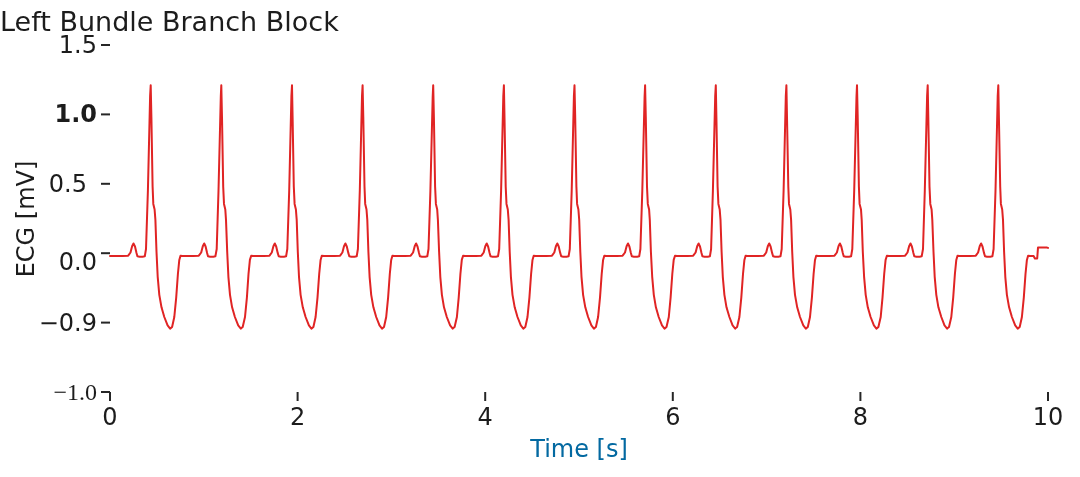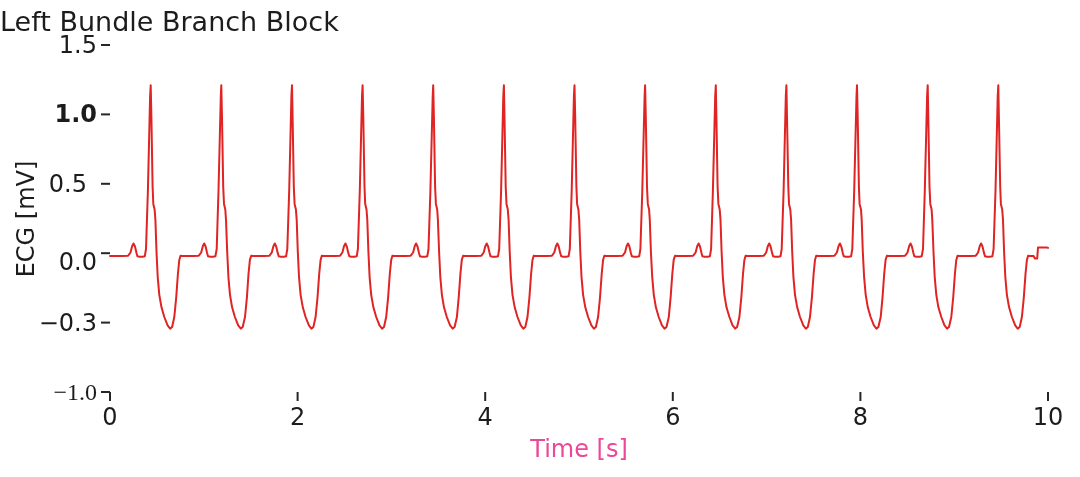--- a/index.html
+++ b/index.html
@@ -7,21 +7,21 @@
     position:relative;width:1080px;height:477px;background:#ffffff;overflow:hidden;
     font-family:"DejaVu Sans","Liberation Sans",sans-serif;color:#1a1a1a;
   }
   .fig svg{position:absolute;left:0;top:0;}
   .title{
     position:absolute;left:0;top:7px;width:1080px;text-align:left;
     font-size:27px;line-height:30px;color:#1c1c1c;
   }
   .xlabel{
     position:absolute;left:319px;top:436px;width:520px;text-align:center;
-    font-size:24px;line-height:26px;color:#ec4899;
+    font-size:24px;line-height:26px;color:#0369a1;
   }
   .ylabel{
     position:absolute;left:-39px;top:206px;width:130px;text-align:center;
     font-size:24px;line-height:26px;color:#1c1c1c;
     transform:rotate(-90deg);transform-origin:center center;
   }
   .ytick{
     position:absolute;width:72px;text-align:right;
     font-size:24px;line-height:26px;color:#1c1c1c;
   }
@@ -52,21 +52,21 @@
     </svg>
 
   <div class="title">Left Bundle Branch Block</div>
   <div class="ylabel">ECG [mV]</div>
   <div class="xlabel">Time [s]</div>
 
   <div class="ytick" style="left: 25px; top: 32px;">1.5</div>
   <div class="ytick" style="left: 25px; top: 101.4px; font-weight: bold;">1.0</div>
   <div class="ytick" style="left: 15px; top: 170.8px;">0.5</div>
   <div class="ytick" style="left: 25px; top: 240.2px; margin-top: 9px;">0.0</div>
-  <div class="ytick" style="left: 25px; top: 309.6px;">−0.3</div>
+  <div class="ytick" style="left: 25px; top: 309.6px;">−0.9</div>
   <div class="ytick" style="left: 25px; top: 379px; font-family: Liberation Serif, serif;">−1.0</div>
 
   <div class="xtick" style="left: 70px; top: 404px;">0</div>
   <div class="xtick" style="left: 257.6px; top: 404px;">2</div>
   <div class="xtick" style="left: 445.2px; top: 404px;">4</div>
   <div class="xtick" style="left: 632.8px; top: 404px;">6</div>
   <div class="xtick" style="left: 820.4px; top: 404px;">8</div>
   <div class="xtick" style="left: 1008px; top: 404px;">10</div>
 
 </div>

